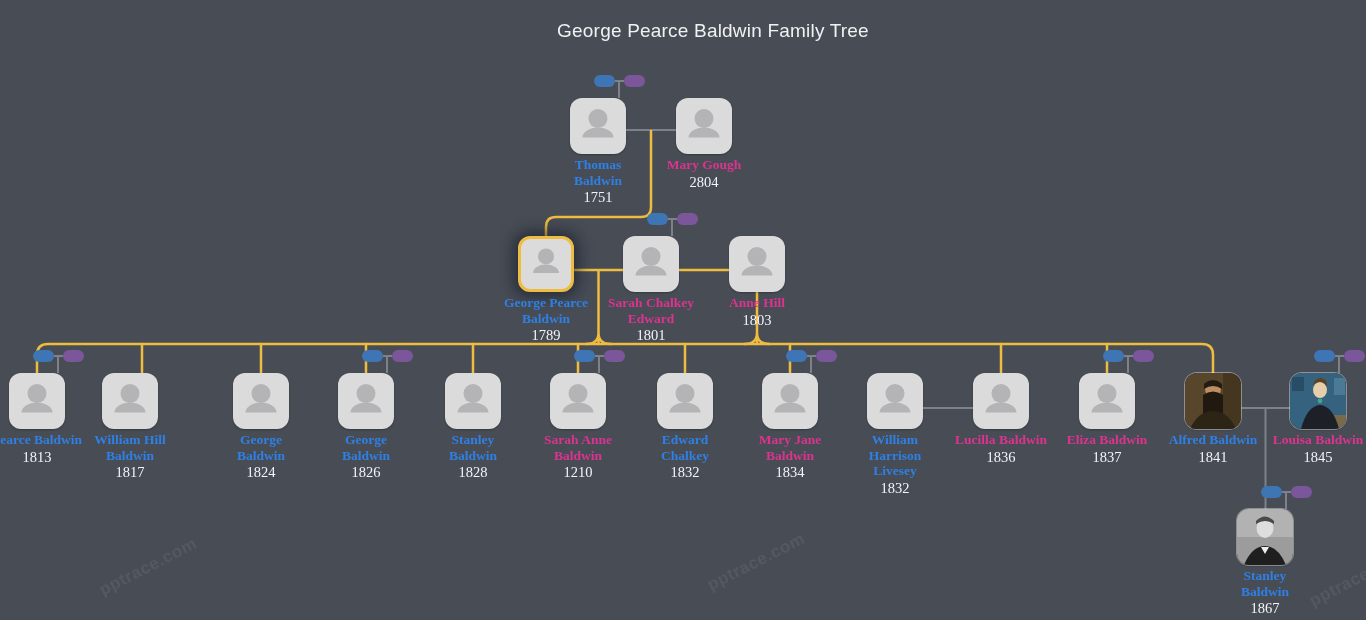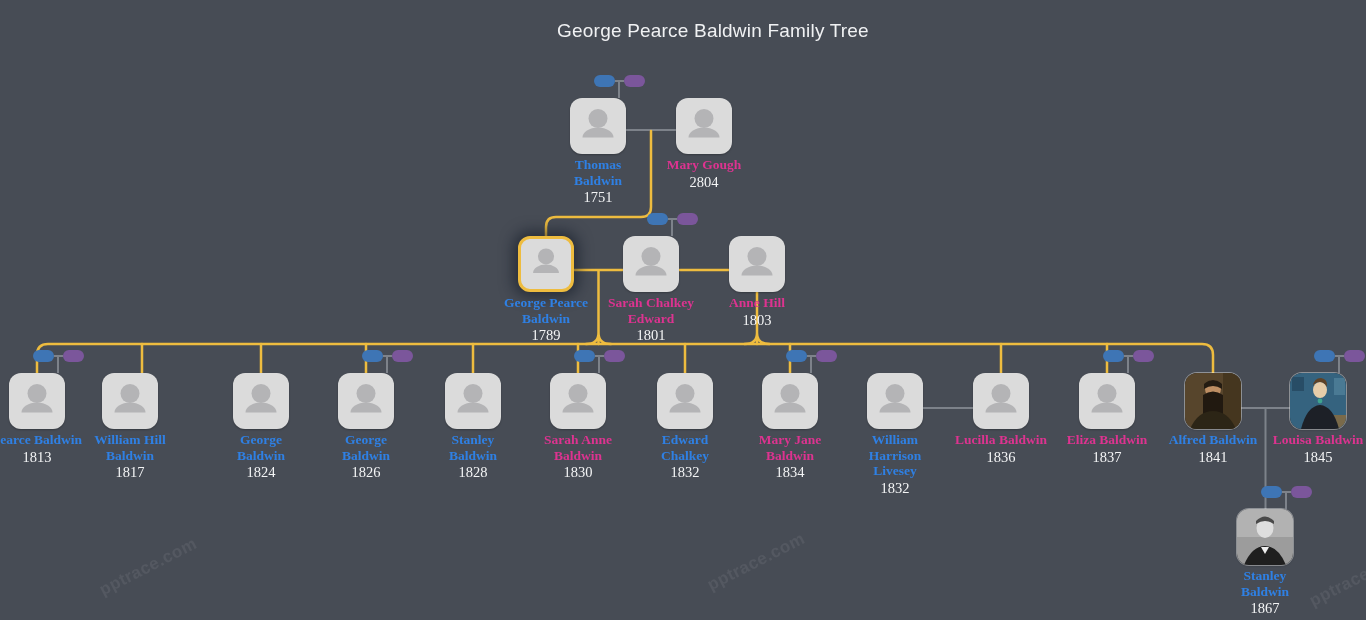--- a/index.html
+++ b/index.html
@@ -195,21 +195,21 @@
   </div>
   <div class="node" style="left:550px;top:373px">
     <div class="card">
       <svg viewBox="0 0 56 56">
           <circle class="avatar-head" cx="28" cy="20.5" r="9.5"></circle>
           <path class="avatar-head" d="M12.5 39.5 a15.5 10 0 0 1 31 0 Z"></path>
         </svg>
     </div>
     <div class="label">
       <div class="name female">Sarah Anne Baldwin</div>
-      <div class="year">1830</div>
+      <div class="year">1210</div>
     </div>
   </div>
   <div class="node" style="left:657px;top:373px">
     <div class="card">
       <svg viewBox="0 0 56 56">
           <circle class="avatar-head" cx="28" cy="20.5" r="9.5"></circle>
           <path class="avatar-head" d="M12.5 39.5 a15.5 10 0 0 1 31 0 Z"></path>
         </svg>
     </div>
     <div class="label">

